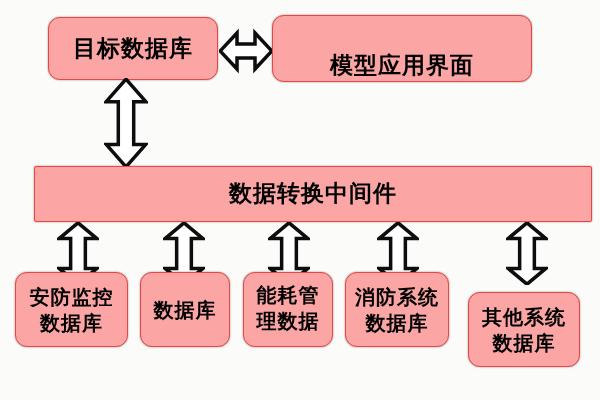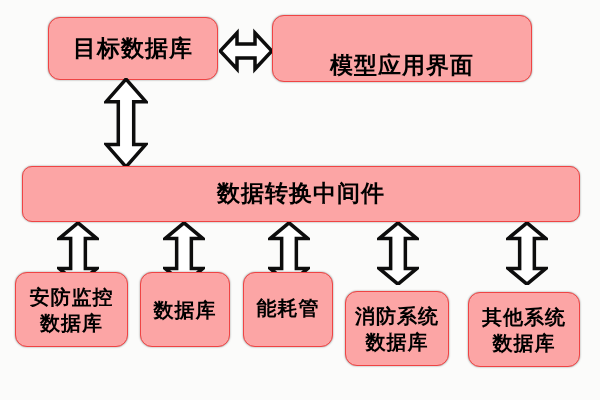--- a/index.html
+++ b/index.html
@@ -46,37 +46,37 @@
     fill: #ffffff;
     stroke: #0d0d0d;
     stroke-width: 3.5;
     stroke-linejoin: miter;
     vector-effect: non-scaling-stroke;
   }
 
   
   #box-target      { left: 48px;  top: 17px;  width: 170px; height: 63px; }
   #box-model-ui    { left: 272px; top: 15px;  width: 260px; height: 67px; justify-content: flex-end; }
-  #box-middleware  { left: 22px;  top: 166px; width: 558px; height: 56px; border-radius: 10px; }
+  #box-middleware  { left: 34px;  top: 166px; width: 558px; height: 56px; border-radius: 2px; }
 
   #arrow-top-h     { left: 219px; top: 25px;  width: 54px;  height: 52px; }
   #arrow-target-mw { left: 104px; top: 78px;  width: 44px;  height: 90px; }
 
   .down-arrow      { top: 222px; width: 42px; height: 63px; }
   #arrow-src-0     { left: 57px;  }
   #arrow-src-1     { left: 163px; }
   #arrow-src-2     { left: 268px; }
   #arrow-src-3     { left: 377px; }
   #arrow-src-4     { left: 506px; }
 
   .src-box         { top: 272px; height: 75px; }
   #box-src-0       { left: 15px;  width: 113px; }
   #box-src-1       { left: 140px; width: 90px;  }
   #box-src-2       { left: 243px; width: 90px; font-family: Liberation Mono, monospace;  }
-  #box-src-3       { left: 345px; width: 104px; margin-top: 19px; }
+  #box-src-3       { left: 345px; width: 104px; }
   #box-src-4       { left: 468px; width: 112px; margin-top: 20px; }
 </style>
 </head>
 <body>
 
 <div id="canvas">
 
   <div class="node" id="box-target">
     <span class="lbl top-label">目标数据库</span>
   </div>
@@ -129,20 +129,21 @@
 
   <div class="node src-box" id="box-src-0">
     <span class="lbl src-label">安防监控</span>
     <span class="lbl src-label">数据库</span>
   </div>
   <div class="node src-box" id="box-src-1">
     <span class="lbl src-label">数据库</span>
   </div>
   <div class="node src-box" id="box-src-2">
     <span class="lbl src-label">能耗管</span>
+    <span class="lbl src-label">理数据</span>
   </div>
   <div class="node src-box" id="box-src-3">
     <span class="lbl src-label">消防系统</span>
     <span class="lbl src-label">数据库</span>
   </div>
   <div class="node src-box" id="box-src-4">
     <span class="lbl src-label">其他系统</span>
     <span class="lbl src-label">数据库</span>
   </div>
 

